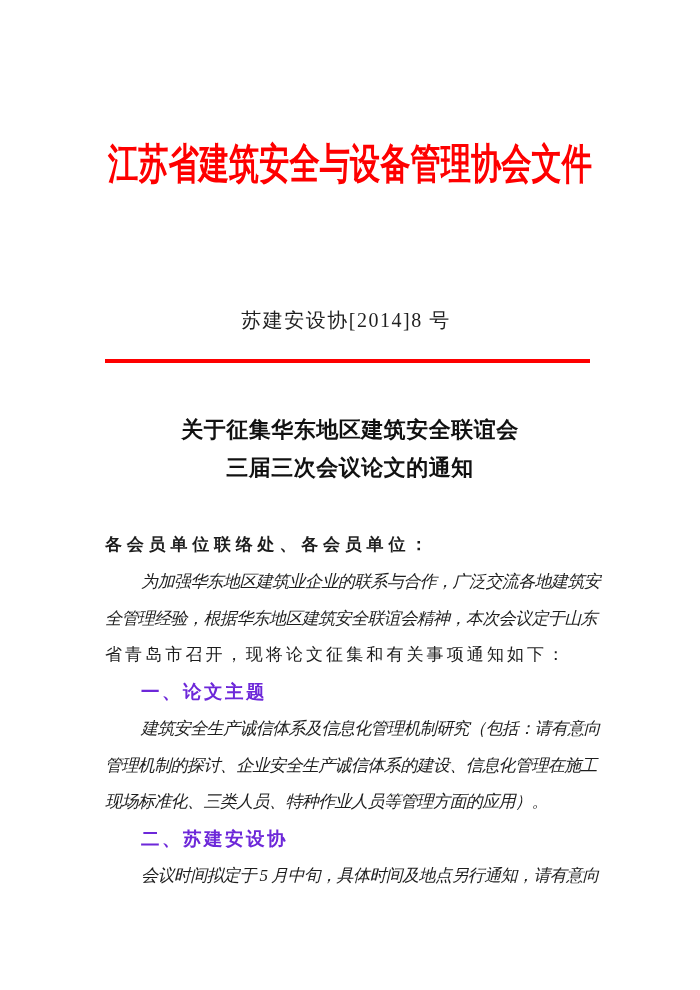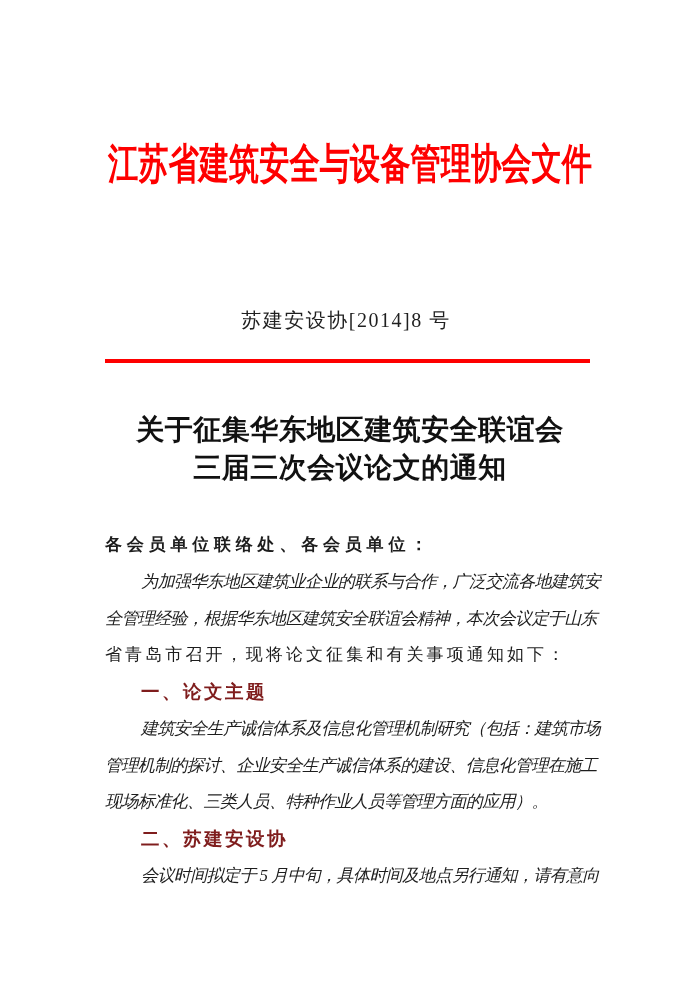--- a/index.html
+++ b/index.html
@@ -40,21 +40,21 @@
     position:absolute; top:359px; left:105px;
     width:485px; height:4px;
     background:#fe0000;
   }
 
   
   .doc-title {
     position:absolute; top:411px; left:0; width:700px;
     text-align:center;
     font-weight:bold;
-    font-size:28px; line-height:38px;
+    font-size:22px; line-height:38px;
     letter-spacing:0.5px;
     color:#111111;
   }
 
   
   .body-block {
     position:absolute; top:527px; left:105px; width:492px;
     font-size:17px;
   }
   .line {
@@ -64,21 +64,21 @@
   .indent  { padding-left:36px; }
   .tight   { letter-spacing:-0.6px;font-style:italic; }
   .mid     { letter-spacing:3.1px; }
   .loose   { letter-spacing:4.8px;font-weight:bold; }
   .heading {
     padding-left:36px;
     font-family:"Liberation Sans","DejaVu Sans",sans-serif;
     font-weight:bold;
     font-size:18.5px;
     letter-spacing:2.5px;
-    color:#7f1d1d;
+    color:#6d28d9;
   }
 </style>
 </head>
 <body>
 
 <div class="page">
 
   <div class="letterhead">
     <span class="squeeze">江苏省建筑安全与设备管理协会文件</span>
   </div>
@@ -91,20 +91,20 @@
     <div>关于征集华东地区建筑安全联谊会</div>
     <div>三届三次会议论文的通知</div>
   </div>
 
   <div class="body-block">
     <div class="line loose">各会员单位联络处、各会员单位：</div>
     <div class="line tight indent">为加强华东地区建筑业企业的联系与合作，广泛交流各地建筑安</div>
     <div class="line tight">全管理经验，根据华东地区建筑安全联谊会精神，本次会议定于山东</div>
     <div class="line mid">省青岛市召开，现将论文征集和有关事项通知如下：</div>
     <div class="line heading">一、论文主题</div>
-    <div class="line tight indent">建筑安全生产诚信体系及信息化管理机制研究（包括：建筑市场</div>
+    <div class="line tight indent">建筑安全生产诚信体系及信息化管理机制研究（包括：请有意向</div>
     <div class="line tight">管理机制的探讨、企业安全生产诚信体系的建设、信息化管理在施工</div>
     <div class="line tight">现场标准化、三类人员、特种作业人员等管理方面的应用）。</div>
     <div class="line heading">二、苏建安设协</div>
     <div class="line tight indent">会议时间拟定于 5 月中旬，具体时间及地点另行通知，请有意向</div>
   </div>
 
 </div>
 
 </body></html>

